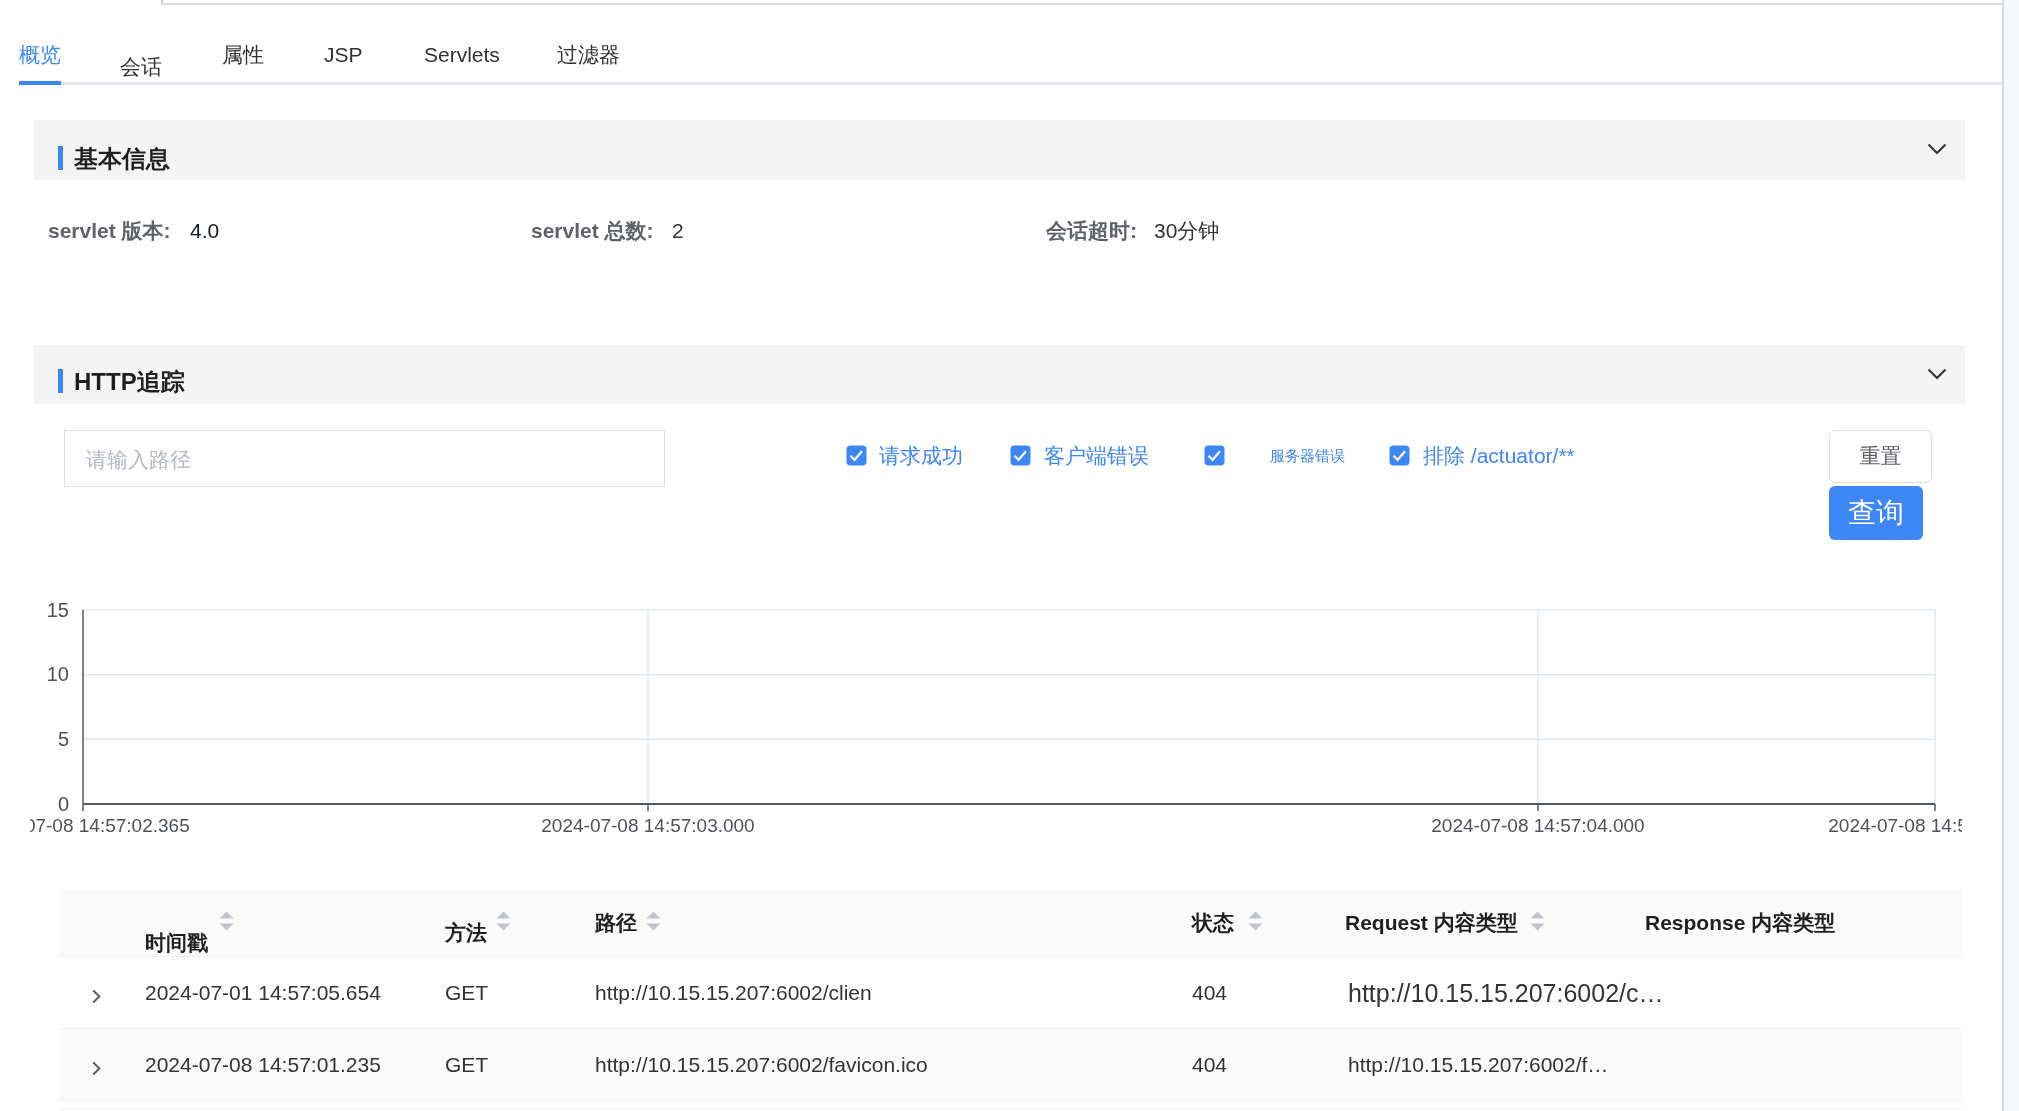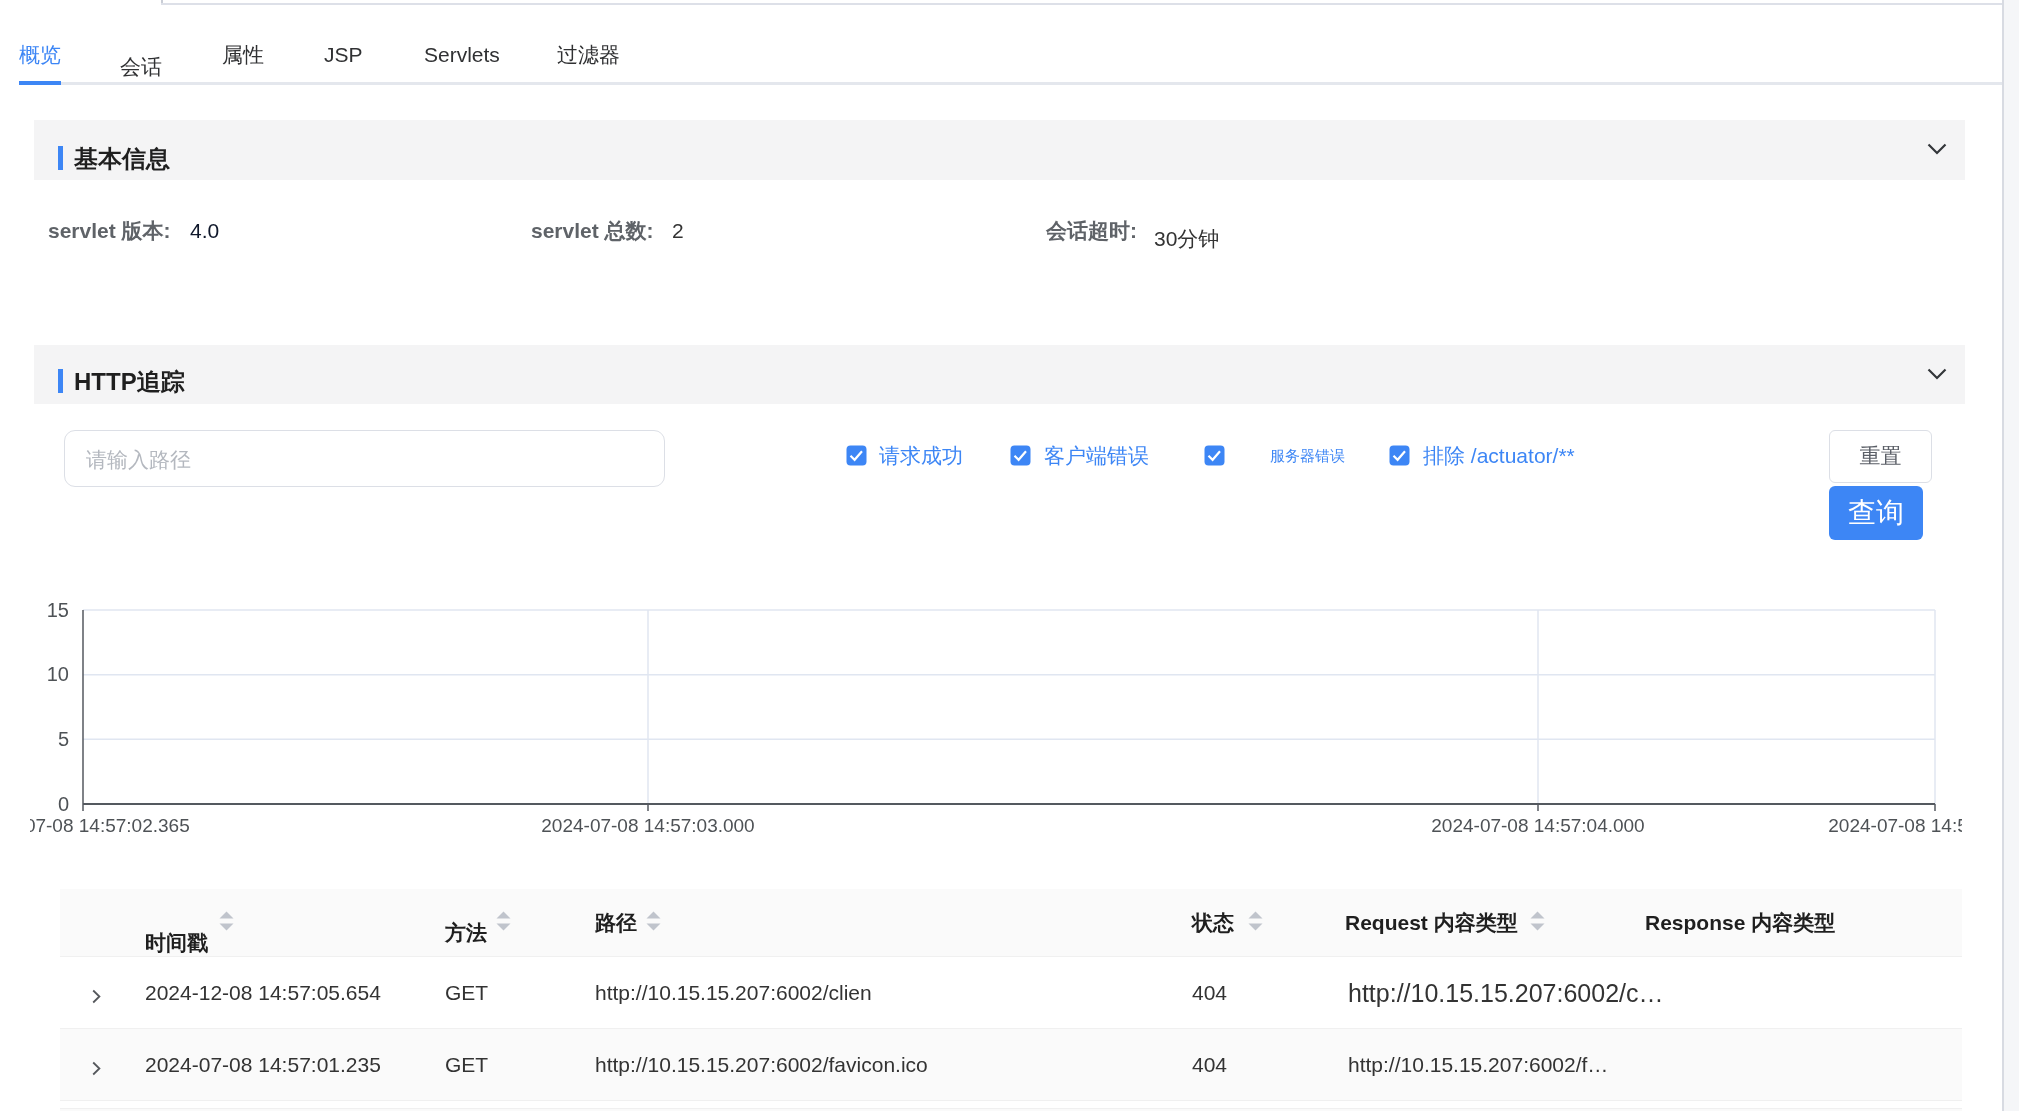--- a/index.html
+++ b/index.html
@@ -29,30 +29,30 @@
 <div class="abs" style="left:74px; top:145px; height:27px; line-height:27px; font-size:24px; font-weight:bold; color:#1f1f1f;">基本信息</div>
 <svg class="abs" style="left:1927px; top:143px;" width="20" height="13" viewBox="0 0 20 13">
     <polyline points="1.5,1.5 10,10 18.5,1.5" fill="none" stroke="#33363a" stroke-width="2.2"></polyline>
   </svg>
 
 <div class="abs" style="left:48px; top:219px; height:24px; line-height:24px; font-size:21px; font-weight:bold; color:#5f6368;">servlet 版本:</div>
 <div class="abs" style="left:190px; top:219px; height:24px; line-height:24px; font-size:21px; color:#0f172a;">4.0</div>
 <div class="abs" style="left:531px; top:219px; height:24px; line-height:24px; font-size:21px; font-weight:bold; color:#5f6368;">servlet 总数:</div>
 <div class="abs" style="left:672px; top:219px; height:24px; line-height:24px; font-size:21px; color:#333;">2</div>
 <div class="abs" style="left:1046px; top:219px; height:24px; line-height:24px; font-size:21px; font-weight:bold; color:#5f6368;">会话超时:</div>
-<div class="abs" style="left:1154px; top:219px; height:24px; line-height:24px; font-size:21px; color:#333;margin-top:8px;">30分钟</div>
+<div class="abs" style="left:1154px; top:219px; height:24px; line-height:24px; font-size:21px; color:#333;">30分钟</div>
 
 <div class="abs" style="left:34px; top:345px; width:1931px; height:59px; background:#f4f4f5;"></div>
 <div class="abs" style="left:58px; top:369px; width:5px; height:24px; background:#3d86f5;"></div>
 <div class="abs" style="left:74px; top:368px; height:27px; line-height:27px; font-size:24px; font-weight:bold; color:#1f1f1f;">HTTP追踪</div>
 <svg class="abs" style="left:1927px; top:368px;" width="20" height="13" viewBox="0 0 20 13">
     <polyline points="1.5,1.5 10,10 18.5,1.5" fill="none" stroke="#33363a" stroke-width="2.2"></polyline>
   </svg>
 
-<div class="abs" style="left:64px; top:430px; width:601px; height:57px; border:1.3px solid #dcdfe6; border-radius:11px;">
+<div class="abs" style="left:64px; top:430px; width:601px; height:57px; border:1.3px solid #dcdfe6; border-radius:0;">
   <span style="position:absolute; left:21px; top:15px; font-size:21px; color:#b4b8bf;">请输入路径</span>
 </div>
 
 <svg class="abs" style="left:846px; top:445px;" width="21" height="21" viewBox="0 0 21 21">
     <rect x="0.5" y="0.5" width="20" height="20" rx="4" fill="#3d86f5"></rect>
     <polyline points="4.5,10.8 8.6,14.8 16,6.2" fill="none" stroke="#fff" stroke-width="2.2"></polyline>
   </svg>
 <div class="abs" style="left:879px; top:444px; height:24px; line-height:24px; font-size:21px; color:#3d86f5;">请求成功</div>
 <svg class="abs" style="left:1010px; top:445px;" width="21" height="21" viewBox="0 0 21 21">
     <rect x="0.5" y="0.5" width="20" height="20" rx="4" fill="#3d86f5"></rect>
@@ -124,21 +124,21 @@
     <polygon points="7.5,19.5 14.5,12.5 0.5,12.5" fill="#c0c4cc"></polygon>
   </svg>
 <svg class="abs" style="left:1530px; top:911px;" width="15" height="20" viewBox="0 0 15 20">
     <polygon points="7.5,0.5 14.5,7.5 0.5,7.5" fill="#c0c4cc"></polygon>
     <polygon points="7.5,19.5 14.5,12.5 0.5,12.5" fill="#c0c4cc"></polygon>
   </svg>
 
 <svg class="abs" style="left:92px; top:989px;" width="9" height="15" viewBox="0 0 9 15">
     <polyline points="1.2,1.5 7.4,7.5 1.2,13.5" fill="none" stroke="#55585c" stroke-width="1.8"></polyline>
   </svg>
-<div class="abs" style="left:145px; top:980px; height:26px; line-height:26px; font-size:21px; color:#333;">2024-12-08 14:57:05.654</div>
+<div class="abs" style="left:145px; top:980px; height:26px; line-height:26px; font-size:21px; color:#333;">2024-07-01 14:57:05.654</div>
 <div class="abs" style="left:445px; top:980px; height:26px; line-height:26px; font-size:21px; color:#333;">GET</div>
 <div class="abs" style="left:595px; top:980px; height:26px; line-height:26px; font-size:21px; color:#333;">http://10.15.15.207:6002/clien</div>
 <div class="abs" style="left:1192px; top:980px; height:26px; line-height:26px; font-size:21px; color:#333;">404</div>
 <div class="abs" style="left:1348px; top:980px; height:26px; line-height:26px; font-size:25px; color:#333;">http://10.15.15.207:6002/c…</div>
 <div class="abs" style="left:60px; top:1028px; width:1902px; height:1px; background:#f0f0f0;"></div>
 
 <div class="abs" style="left:60px; top:1029px; width:1902px; height:72px; background:#fafafa; border-bottom:1px solid #f0f0f0;"></div>
 <svg class="abs" style="left:92px; top:1061px;" width="9" height="15" viewBox="0 0 9 15">
     <polyline points="1.2,1.5 7.4,7.5 1.2,13.5" fill="none" stroke="#55585c" stroke-width="1.8"></polyline>
   </svg>

